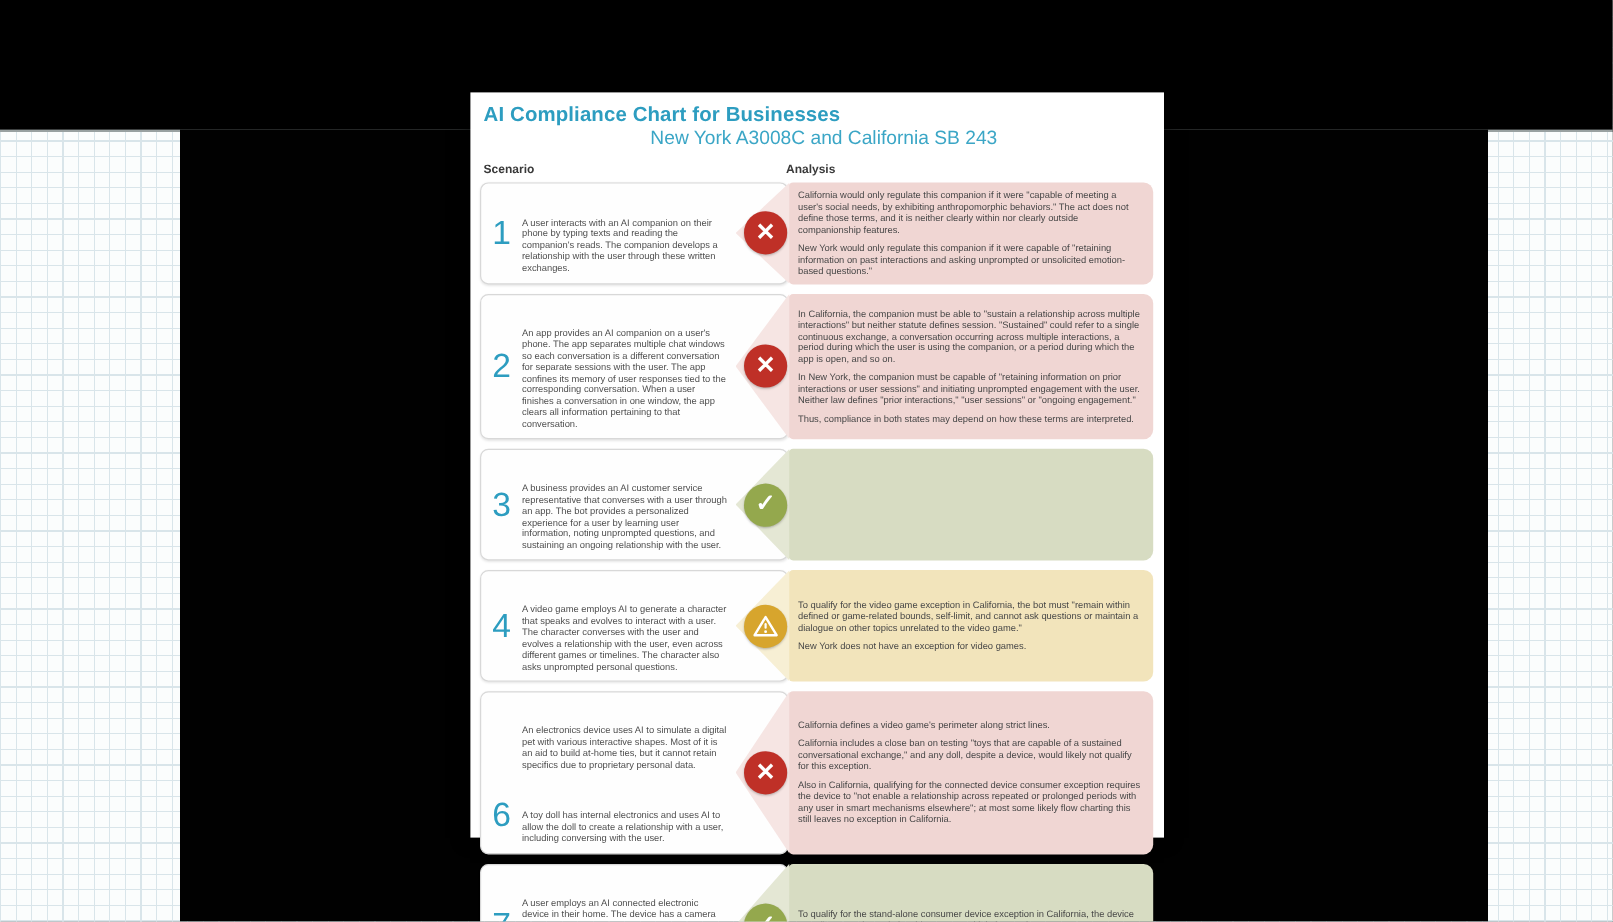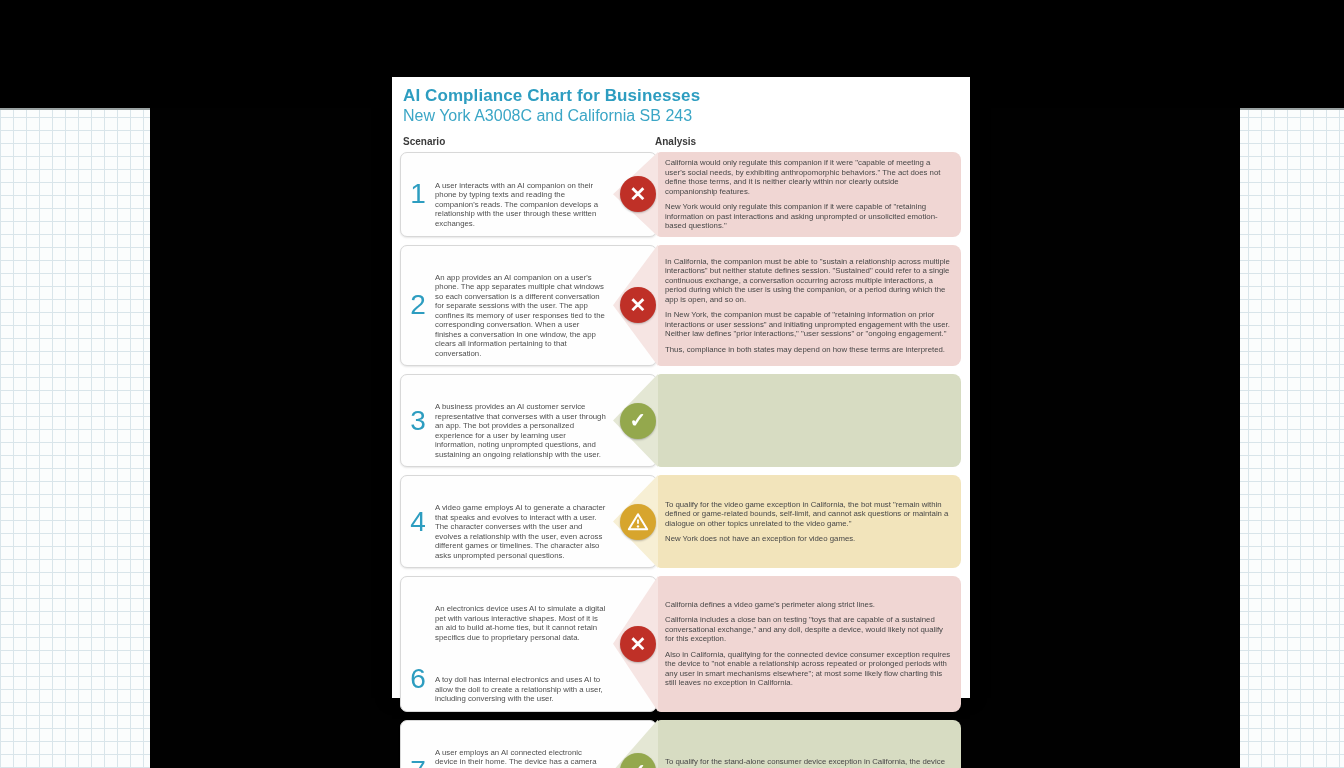--- a/index.html
+++ b/index.html
@@ -11,21 +11,21 @@
       repeating-linear-gradient(0deg,#d9e5ea 0 1px,transparent 1px 13px),
       repeating-linear-gradient(90deg,#d9e5ea 0 1px,transparent 1px 13px);
   }
   .band-top{position:absolute;left:0;top:0;width:1344px;height:108px;background:#000;border-bottom:2px solid #99a1a1;}
   .viewer-bg{position:absolute;left:150px;top:108px;width:1090px;height:660px;background:#010101;}
   .doc{
     position:absolute;left:392px;top:77px;width:578px;height:621px;background:#ffffff;
     box-shadow:0 0 14px rgba(0,0,0,.65);
   }
   .doc-title{margin:9px 0 0 11px;font-size:17px;font-weight:bold;color:var(--accent);letter-spacing:.1px;}
-  .doc-subtitle{margin:1px 0 0 11px;font-size:16px;font-weight:normal;color:var(--accent2);}
+  .doc-subtitle{margin:1px 0 0 11px;font-size:16px;font-weight:normal;color:var(--accent2);text-align:center;}
   .col-heads{display:flex;margin:11px 0 5px 11px;}
   .col-head{font-size:10px;font-weight:bold;color:#3a3a3a;}
   .col-head.scen{width:252px;}
   .rows{margin:0 9px 0 8px;}
   .row{display:flex;align-items:stretch;margin-bottom:8px;}
   .row:nth-child(1){min-height:70px}
   .row:nth-child(2){min-height:104px}
   .row:nth-child(3){min-height:67px}
   .row:nth-child(4){min-height:74px}
   .row:nth-child(5){min-height:120px}

